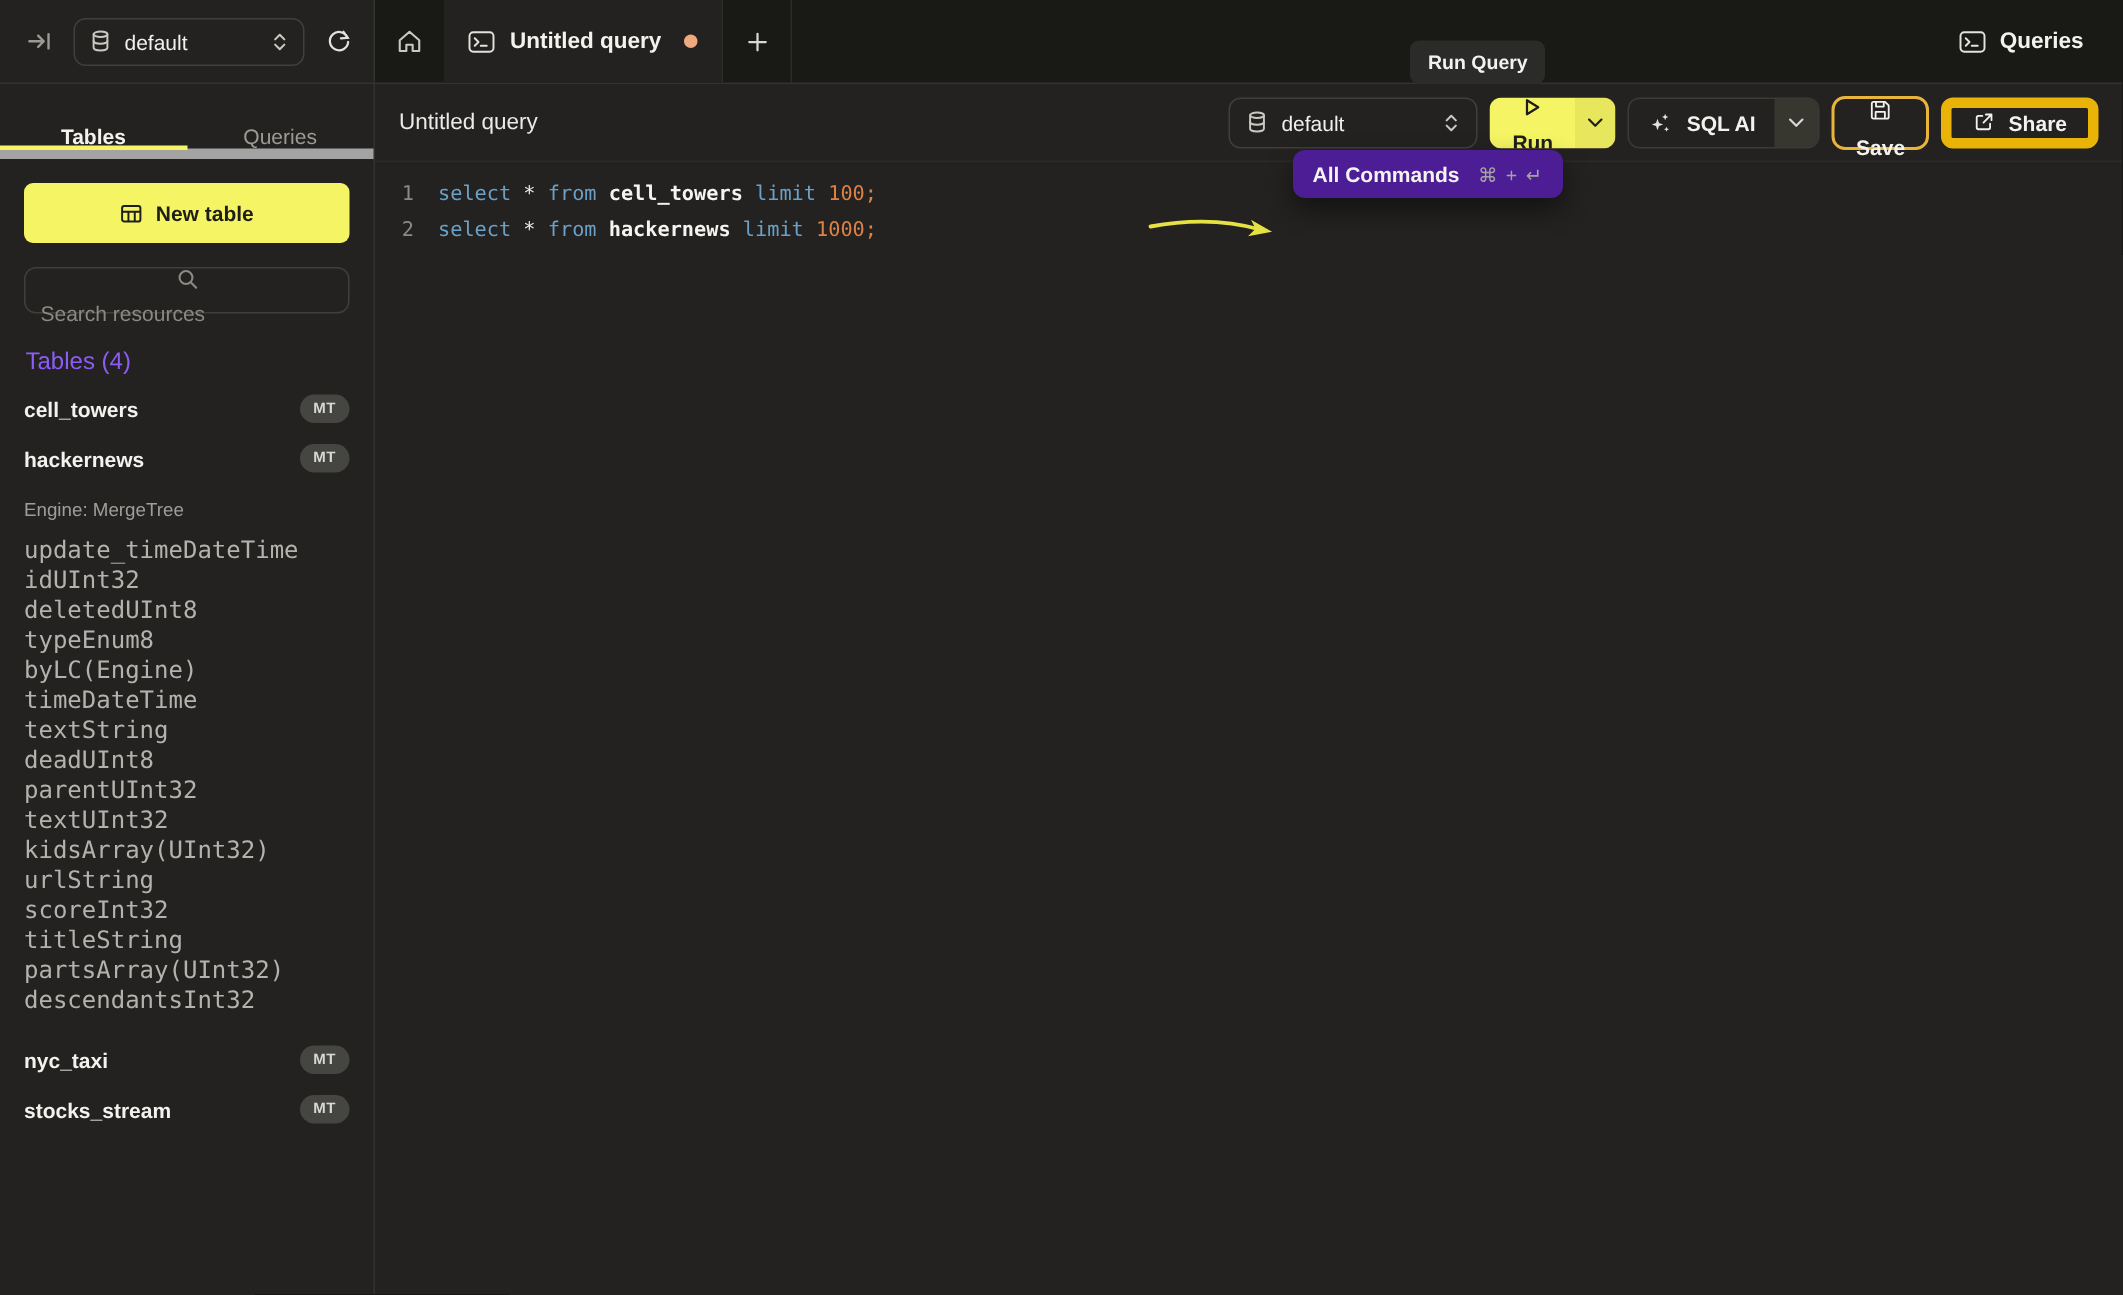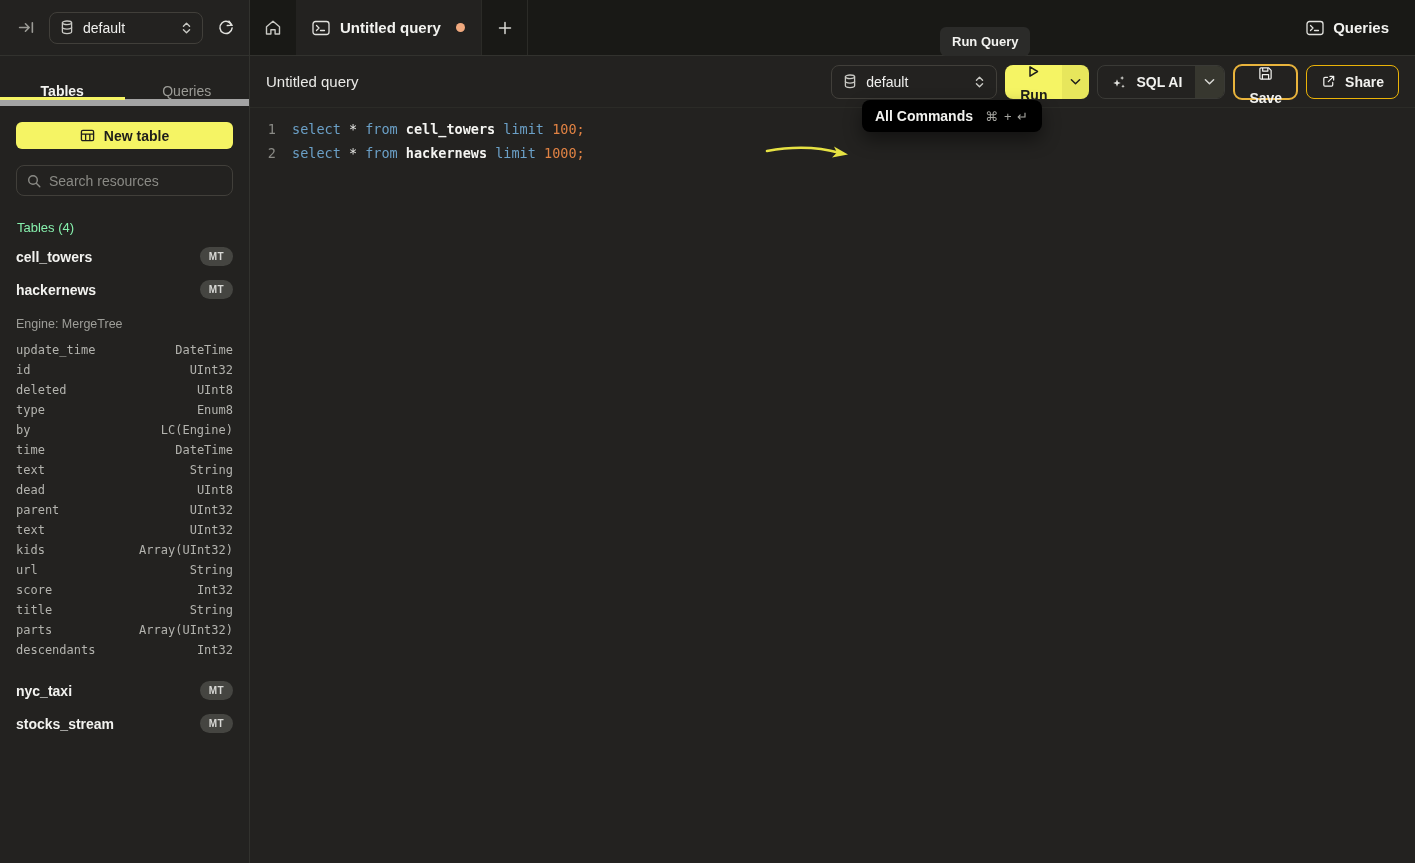--- a/index.html
+++ b/index.html
@@ -47,41 +47,41 @@
     display:flex; flex-direction:column; }
   .sidebar-tabs{ height:50px; display:flex; border-bottom:7px solid #a3a3a3; position:relative;align-items:flex-end; }
   .s-tab{ flex:1; display:flex; align-items:center; justify-content:center;
     font-size:14px; cursor:pointer; }
   .s-tab.active{ font-weight:700; color:#f2f2ef; }
   .s-tab.inactive{ color:#9b9b96; }
   .s-underline{ position:absolute; left:0; bottom:-1px; width:125px; height:3px;
     background:var(--accent-yellow,#f5f464); }
   .sidebar-scroll{ padding:16px; overflow:hidden; }
   .new-table{
-    height:27px; background:var(--accent-yellow,#f5f464); border-radius:6px;
+    height:40px; background:var(--accent-yellow,#f5f464); border-radius:6px;
     display:flex; align-items:center; justify-content:center; gap:9px;
     color:#1e1e1a; font-size:14px; font-weight:600; cursor:pointer; margin-bottom:16px;
   }
   .new-table .icon{ color:#1e1e1a; }
   .search{
     height:31px; border:1px solid #413f3a; border-radius:8px; display:flex;
-    align-items:center; gap:8px; padding:0 10px; margin-bottom:24px;
+    align-items:center; gap:8px; padding:0 10px; margin-bottom:24px;flex-direction:column;
   }
   .search input{ background:transparent; border:none; outline:none; width:100%;
     color:#d8d8d4; font-size:14px; font-family:"Liberation Sans",sans-serif; }
   .search input::placeholder{ color:#8a8a85; }
-  .section-label{ font-size:13px; color:#86efac; margin:0 0 5px 1px; }
+  .section-label{ font-size:16px; color:#8b5cf6; margin:0 0 5px 1px; }
   .table-row{ height:33px; display:flex; align-items:center; justify-content:space-between; cursor:pointer; }
   .table-name{ font-size:14px; font-weight:700; color:#f2f2ef; }
   .badge{ background:#454541; color:#d8d8d5; font-size:10px; font-weight:700;
     border-radius:10px; padding:4px 9px; letter-spacing:.4px; }
   .engine{ font-size:12.5px; color:#9e9e99; margin:11px 0 9px; }
   .columns{ margin-bottom:14px; }
-  .col-row{ height:20px; display:flex; align-items:center; justify-content:space-between;
-    font-family:"DejaVu Sans Mono", monospace; font-size:12px; color:#b3b3ae; }
+  .col-row{ height:20px; display:flex; align-items:center; 
+    font-family:"DejaVu Sans Mono", monospace; font-size:16px; color:#b3b3ae; }
 
   
   .main{ flex:1; display:flex; flex-direction:column; }
   .editor-header{ height:52px; display:flex; align-items:center;
     justify-content:space-between; padding:0 16px; border-bottom:1px solid #2b2b27; }
   .title{ font-size:15px; color:#eaeae7; }
   .toolbar{ display:flex; align-items:center; gap:8px; }
   .tb-select{ width:166px; height:34px; border:1px solid #413f3a; border-radius:8px;
     display:flex; align-items:center; gap:9px; padding:0 11px; cursor:pointer; }
   .tb-select .val{ flex:1; font-size:14px; color:#f0f0ee; }
@@ -93,39 +93,39 @@
     justify-content:center; color:#1e1e1a; }
   .sqlai-btn{ height:34px; border:1px solid #3a3a36; border-radius:8px; display:flex;
     overflow:hidden; cursor:pointer; background:#232220; }
   .sqlai-main{ display:flex; align-items:center; gap:9px; padding:0 13px;
     font-size:14px; font-weight:600; color:#f2f2ef; }
   .sqlai-caret{ width:29px; background:#38382f33; background:#37372f;
     display:flex; align-items:center; justify-content:center; color:#d8d8d4; }
   .save-btn{ height:36px; border:2px solid var(--save-border,#e9b43c); border-radius:9px;
     display:flex; align-items:center; gap:9px; padding:0 14px; font-size:14px;
     font-weight:600; color:#f2f2ef; cursor:pointer;flex-direction:column; }
-  .share-btn{ height:34px; border:1px solid #eab308; border-radius:8px; display:flex;
+  .share-btn{ height:34px; border:7px solid #eab308; border-radius:8px; display:flex;
     align-items:center; gap:9px; padding:0 14px; font-size:14px; font-weight:600;
     color:#f2f2ef; cursor:pointer; }
 
   .editor{ flex:1; padding:9px 0; cursor:text; }
   .code-line{ display:flex; align-items:center; height:24px;
     font-family:"DejaVu Sans Mono", monospace; font-size:13.5px; white-space:pre; }
   .gutter{ width:26px; text-align:right; color:#8a8a85; margin-right:16px; }
   .tok-kw{ color:var(--keyword-blue,#6ba0c7); }
   .tok-plain{ color:#e8e8e5; }
   .tok-table{ color:#f4f4f1; font-weight:700; }
   .tok-num{ color:var(--number-orange,#e08243); }
 
   
   .tooltip{ position:absolute; left:940px; top:27px; height:29px; z-index:5;
     background:#2b2b29; border-radius:6px; display:flex; align-items:center;
     padding:0 12px; font-size:13px; font-weight:600; color:#f2f2ef; }
   .run-menu{ position:absolute; left:862px; top:100px; width:180px; z-index:5;
-    background:#000000; border-radius:8px; overflow:hidden;
+    background:#4c1d95; border-radius:8px; overflow:hidden;
     box-shadow:0 8px 18px rgba(0,0,0,.45); }
   .menu-item{ height:32px; display:flex; align-items:center; justify-content:space-between;
     padding:0 13px; font-size:14px; font-weight:600; color:#f2f2ef; cursor:pointer; }
   .menu-item.hl{ background:#43423e; }
   .menu-item .shortcut{ color:#a5a5a0; font-size:13px; font-weight:400; letter-spacing:1px; }
   .arrow-annotation{ position:absolute; left:764px; top:140px; z-index:6; }
 </style>
 </head>
 <body>
 

